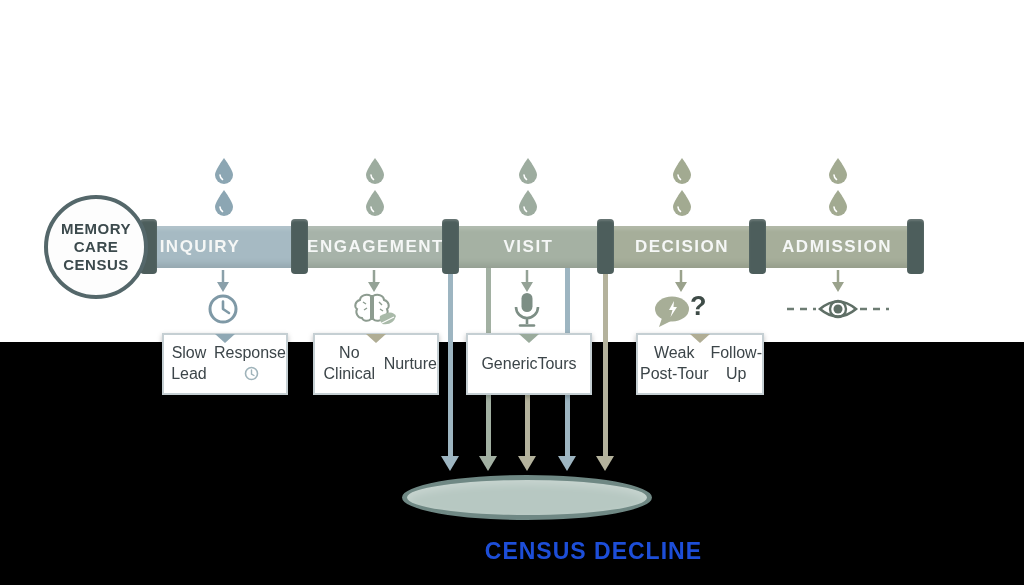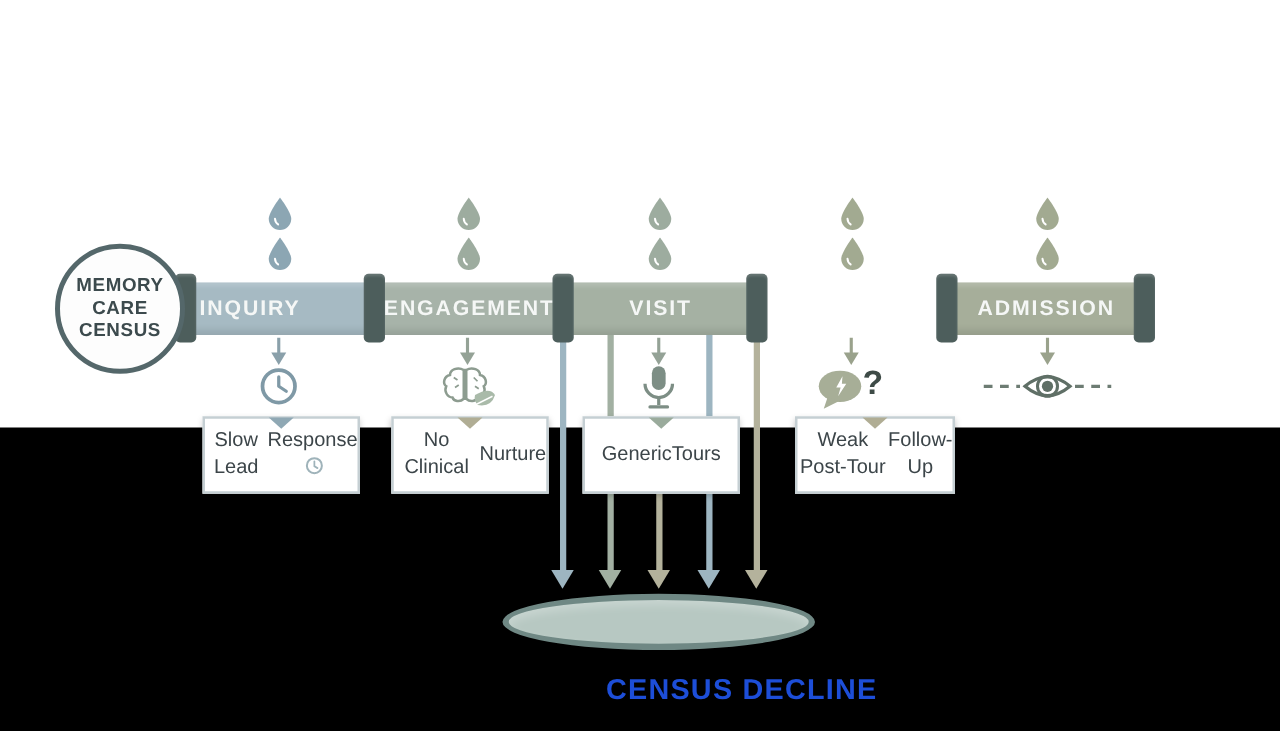--- a/index.html
+++ b/index.html
@@ -55,20 +55,23 @@
 
   <div class="pipe-seg" style="left:100px;width:200px;background:#a6bac3;">
     <span class="pipe-label">INQUIRY</span>
   </div>
   <div class="pipe-seg" style="left:300px;width:151px;background:#a7b3a9;">
     <span class="pipe-label">ENGAGEMENT</span>
   </div>
   <div class="pipe-seg" style="left:451px;width:155px;background:#a5b1a3;">
     <span class="pipe-label">VISIT</span>
   </div>
+  <div class="pipe-seg" style="left:606px;width:152px;background:#a6ae9a;">
+    <span class="pipe-label">DECISION</span>
+  </div>
   <div class="pipe-seg" style="left:758px;width:158px;background:#a6ae9a;">
     <span class="pipe-label">ADMISSION</span>
   </div>
 
   <div class="coupling" style="left:140px;"></div>
   <div class="coupling" style="left:291px;"></div>
   <div class="coupling" style="left:442px;"></div>
   <div class="coupling" style="left:597px;"></div>
   <div class="coupling" style="left:749px;"></div>
   <div class="coupling" style="left:907px;"></div>

